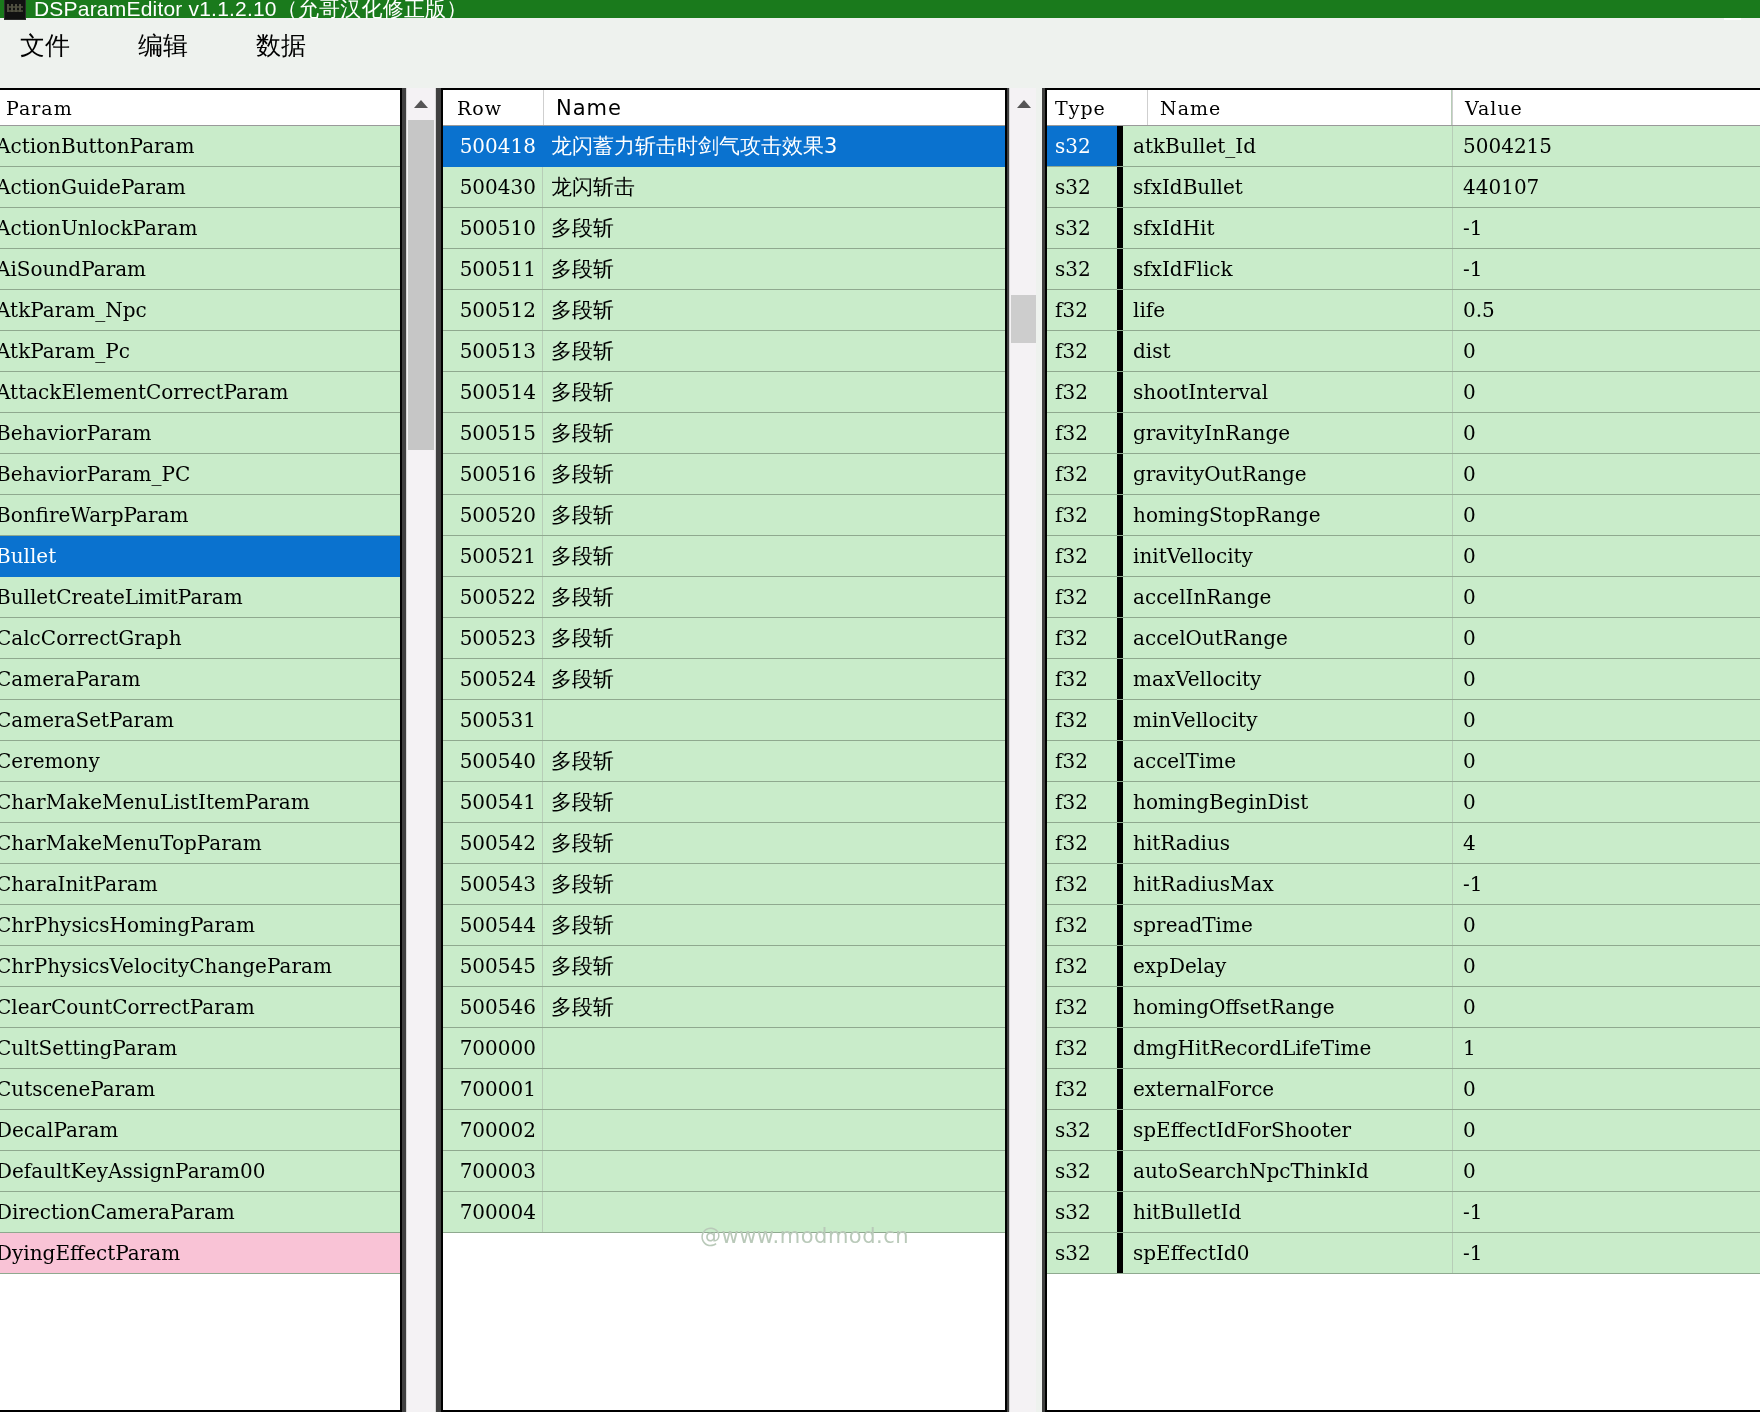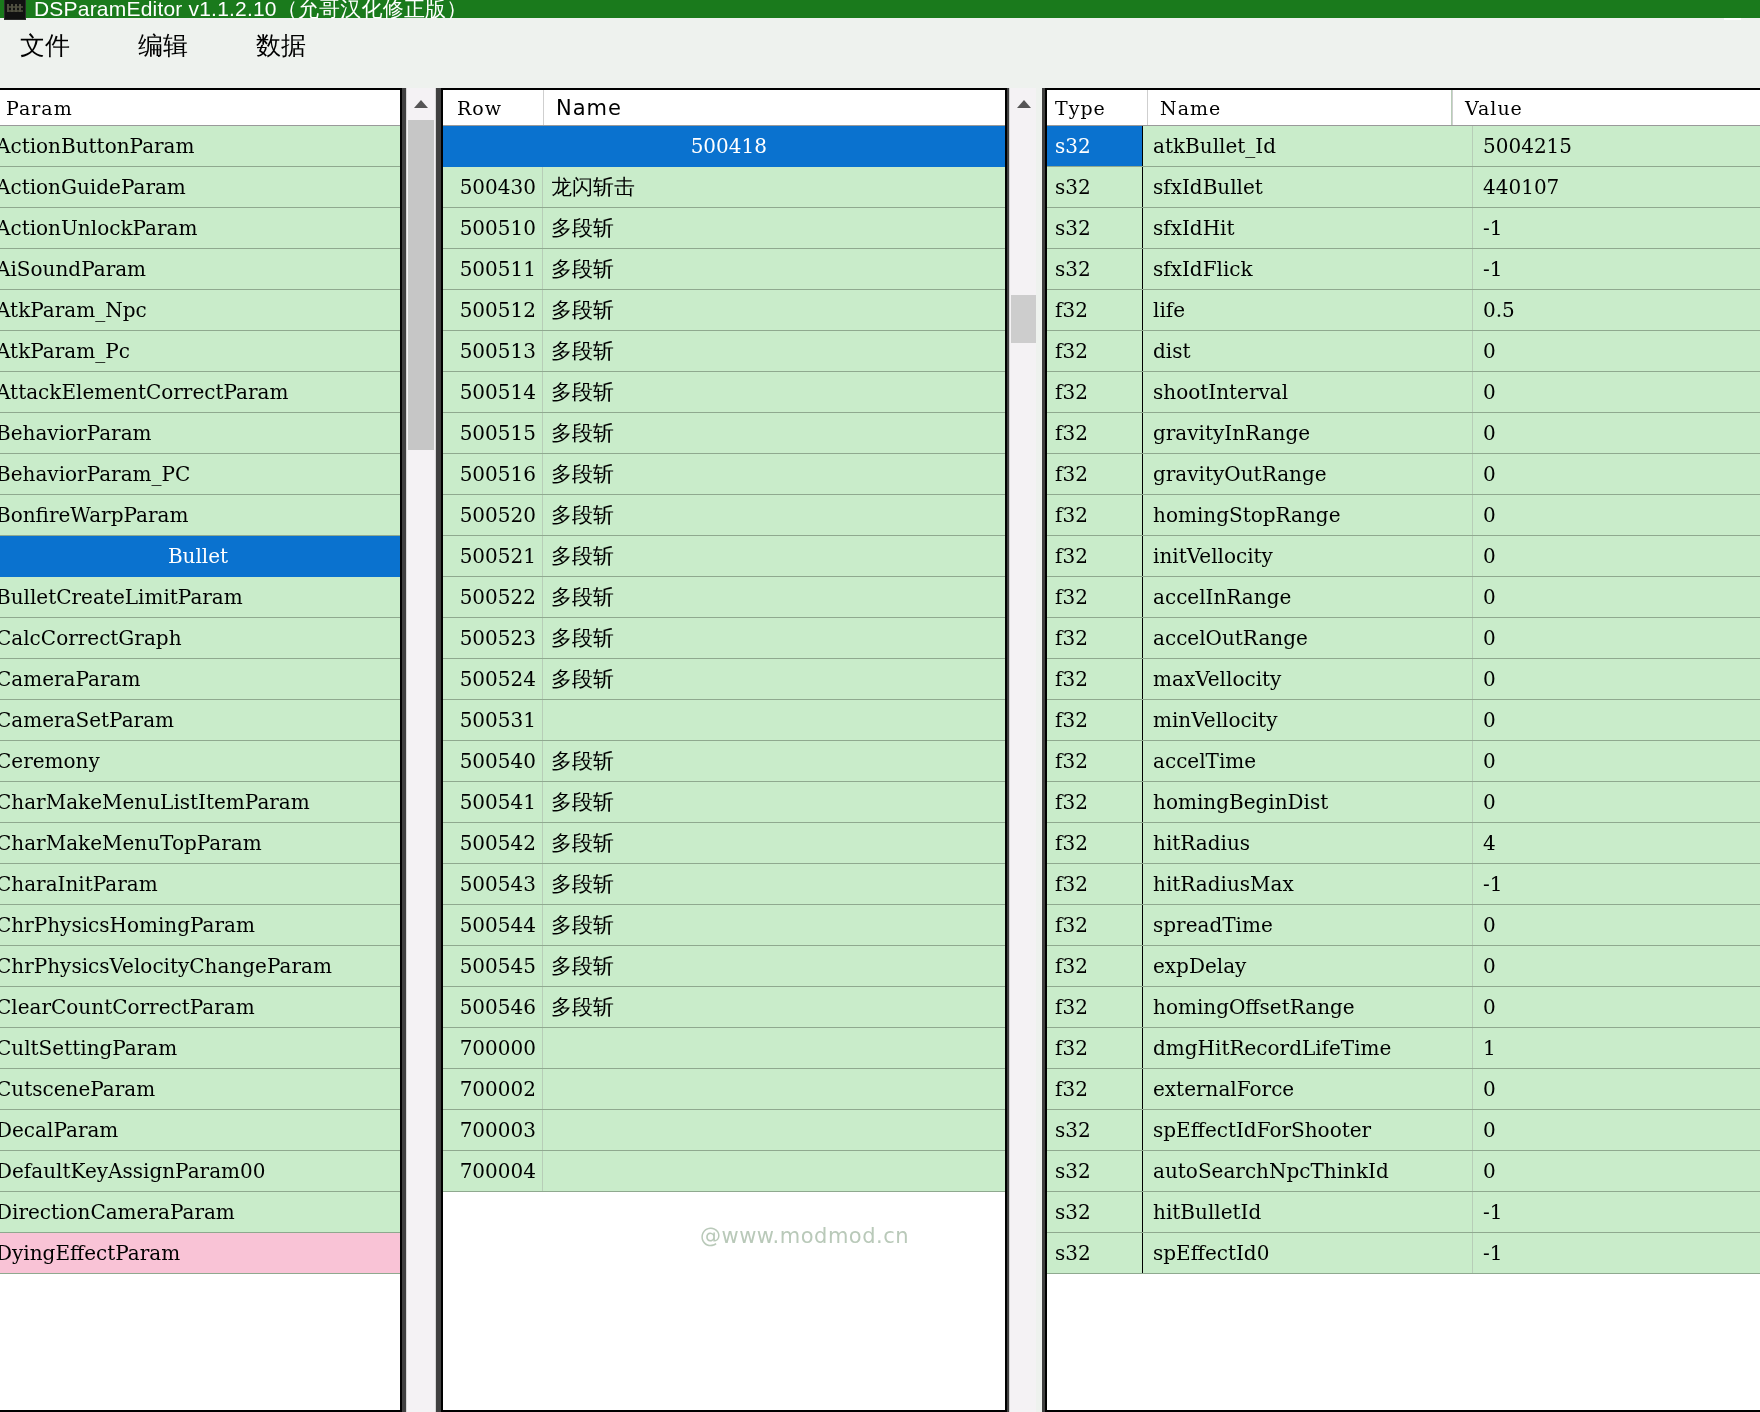--- a/index.html
+++ b/index.html
@@ -112,21 +112,21 @@
 
   .rows { position: absolute; top: 36px; left: 0; right: 0; bottom: 0; }
 
   .row {
     display: flex;
     height: 41px;
     background: #c9ecca;
     border-bottom: 1px solid #8fa98f;
     align-items: center;
   }
-  .row.sel { background: #0a72cf; border-bottom-color: #0a72cf; flex-direction: column; }
+  .row.sel { background: #0a72cf; border-bottom-color: #0a72cf; }
   .row.pink { background: #f9c3d6; }
 
   .row .cell {
     font-family: "DejaVu Serif", serif;
     font-size: 20px;
     color: #000;
     height: 100%;
     display: flex;
     align-items: center;
     overflow: hidden;
@@ -140,21 +140,21 @@
   #pane-param .row.sel { background: #0a72cf; }
 
   
   #pane-rows .c-row  { width: 100px; justify-content: flex-end; padding-right: 6px; border-right: 1px solid #b7cdb7; }
   #pane-rows .c-name { flex: 1; padding-left: 8px; font-family: "DejaVu Sans", sans-serif; font-size: 21px; }
   #pane-rows .hdr .c-row  { width: 100px; justify-content: flex-start; padding-left: 14px; border-right: none;}
   #pane-rows .hdr .c-name { padding-left: 12px; }
   #pane-rows .row.sel .c-row { border-right-color: #0a72cf; }
 
   
-  #pane-fields .c-type  { width: 96px; padding-left: 8px; border-right: 1px solid #000000; }
+  #pane-fields .c-type  { width: 76px; padding-left: 8px; border-right: 6px solid #000000; }
   #pane-fields .c-name  { width: 330px; padding-left: 10px; border-right: 1px solid #b7cdb7; }
   #pane-fields .c-value { flex: 1; padding-left: 10px; }
   #pane-fields .hdr .c-type  { width: 100px; padding-left: 8px; border-right: none; }
   #pane-fields .hdr .c-name  { width: 305px; padding-left: 12px; border-left: 1px solid #cfcfcf; }
   #pane-fields .hdr .c-value { padding-left: 12px; border-left: 1px solid #cfcfcf; }
   #pane-fields .row.selcell { background: #c9ecca; }
   #pane-fields .row.selcell .c-type {
     background: #0a72cf; color: #fff;
   }
 
@@ -427,20 +427,24 @@
           </div>
           <div class="row">
             <div class="cell c-row">500546</div>
             <div class="cell c-name">多段斩</div>
           </div>
           <div class="row">
             <div class="cell c-row">700000</div>
             <div class="cell c-name"></div>
           </div>
           <div class="row">
+            <div class="cell c-row">700001</div>
+            <div class="cell c-name"></div>
+          </div>
+          <div class="row">
             <div class="cell c-row">700002</div>
             <div class="cell c-name"></div>
           </div>
           <div class="row">
             <div class="cell c-row">700003</div>
             <div class="cell c-name"></div>
           </div>
           <div class="row">
             <div class="cell c-row">700004</div>
             <div class="cell c-name"></div>

